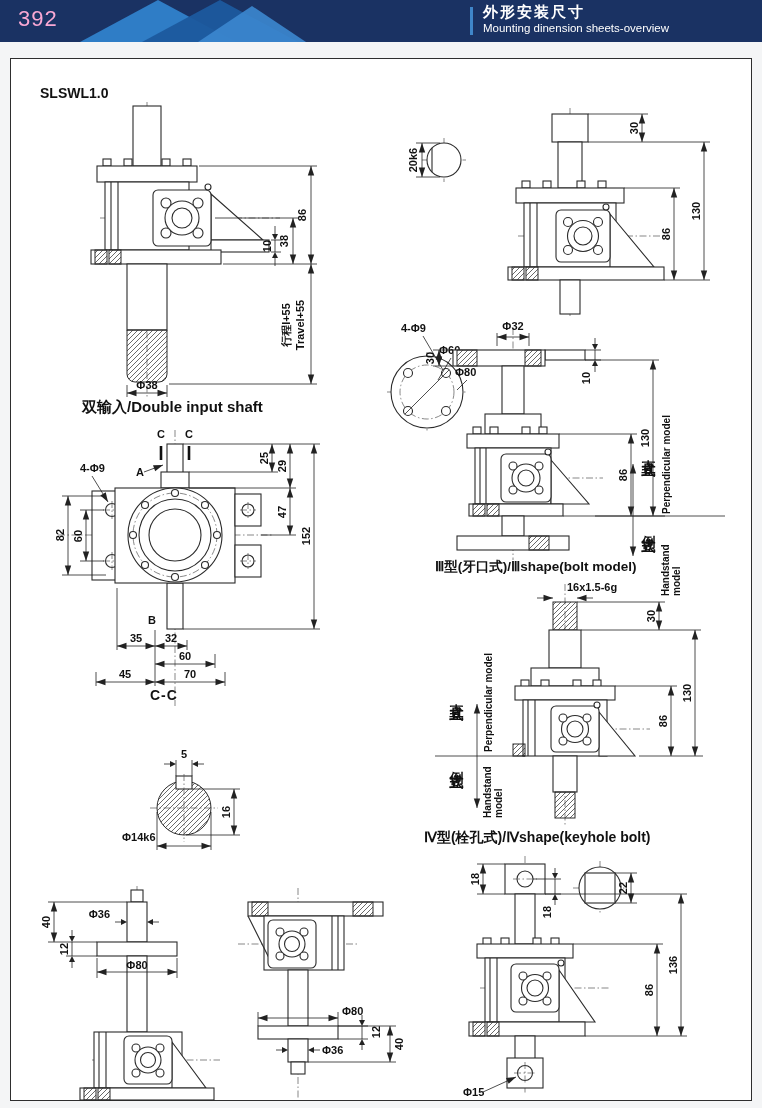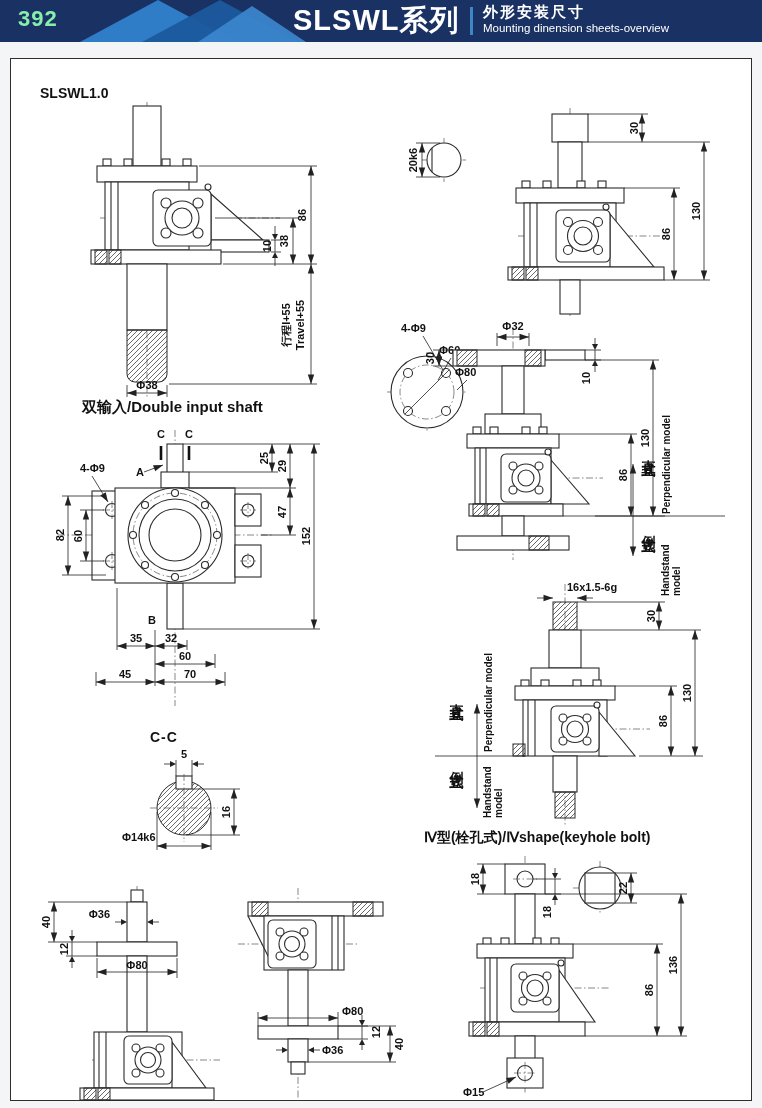--- a/index.html
+++ b/index.html
@@ -1,18 +1,18 @@
 <!DOCTYPE html>
 <html><head>
 <meta charset="utf-8">
 <style>
   html,body{margin:0;padding:0;background:#e8eaec;font-family:"Liberation Sans",sans-serif;}
   #page{position:relative;width:762px;height:1108px;background:#f4f5f6;overflow:hidden;}
   #hdr{position:absolute;left:0;top:0;width:762px;height:42px;background:#1a3263;}
-  .pgnum{position:absolute;left:18px;top:6px;font-size:22px;font-weight:bold;color:#86efac;letter-spacing:1px;}
+  .pgnum{position:absolute;left:18px;top:6px;font-size:22px;font-weight:normal;color:#f9a8d4;letter-spacing:1px;}
   .series{position:absolute;left:293px;top:1px;font-size:29px;font-weight:bold;color:#ffffff;letter-spacing:1px;}
   .hdivider{position:absolute;left:470px;top:7px;width:3px;height:28px;background:#3f86c9;}
   .subcn{position:absolute;left:483px;top:3px;font-size:15px;font-weight:bold;color:#fff;letter-spacing:2px;}
   .suben{position:absolute;left:483px;top:22px;font-size:11.5px;color:#fff;}
   #frame{position:absolute;left:10px;top:58px;width:740px;height:1041px;background:#ffffff;border:1.5px solid #2e2e2e;}
   .t{position:absolute;color:#111;font-weight:bold;white-space:nowrap;}
   svg.drw{position:absolute;overflow:visible;}
   svg text{font-family:"Liberation Sans",sans-serif;font-size:11px;font-weight:bold;fill:#111;}
   .ln{stroke:#2b2b2b;stroke-width:1.1;fill:none;}
   .fw{stroke:#2b2b2b;stroke-width:1.1;fill:#ffffff;}
@@ -30,31 +30,31 @@
 
 <div id="page">
 
   <div id="hdr">
     <svg width="260" height="42" style="position:absolute;left:80px;top:0">
       <polygon points="0,42 78,0 156,42" fill="#2f7dc6"></polygon>
       <polygon points="62,42 140,0 218,42" fill="#1c5a9e" opacity="0.95"></polygon>
       <polygon points="118,42 172,6 226,42" fill="#3c87cf" opacity="0.9"></polygon>
     </svg>
     <div class="pgnum">392</div>
-    <div class="series">SLSWL系列</div>
     <div class="hdivider"></div>
     <div class="subcn">外形安装尺寸</div>
     <div class="suben">Mounting dinension sheets-overview</div>
   </div>
 
   <div id="frame"></div>
 
   <div class="t" style="left:40px;top:85px;font-size:14px">SLSWL1.0</div>
   <div class="t" style="left:82px;top:398px;font-size:15px">双输入/Double input shaft</div>
-  <div class="t" style="left:150px;top:729px;font-size:14px;letter-spacing:1px">C-C</div>
+  <div class="t" style="left:435px;top:558px;font-size:13.5px">Ⅲ型(牙口式)/Ⅲshape(bolt model)</div>
+  <div class="t" style="left:150px;top:687px;font-size:14px;letter-spacing:1px">C-C</div>
   <div class="t" style="left:424px;top:829px;font-size:14px">Ⅳ型(栓孔式)/Ⅳshape(keyhole bolt)</div>
 
   <svg class="drw" style="left:45px;top:98px" width="290" height="305">
     <defs>
       <pattern id="hatch" patternUnits="userSpaceOnUse" width="5" height="5">
         <path d="M0,5 L5,0" stroke="#444" stroke-width="0.8"></path>
       </pattern>
       <marker id="ae" markerUnits="userSpaceOnUse" markerWidth="12" markerHeight="8" refX="10" refY="4" orient="auto">
         <path d="M10,4 L0.5,0.8 L0.5,7.2 Z" fill="#222"></path>
       </marker>

